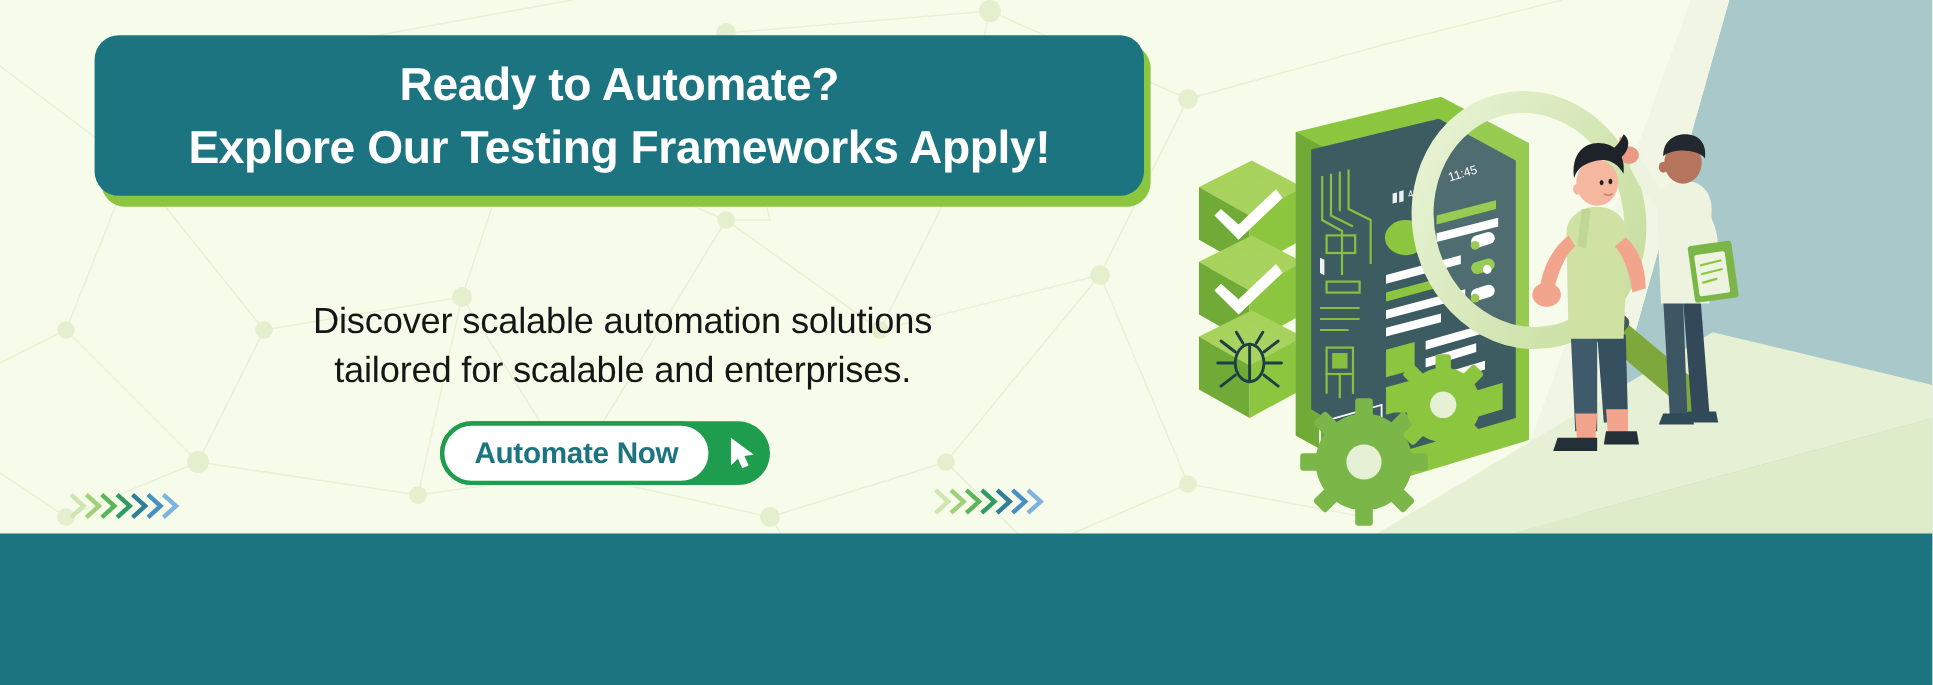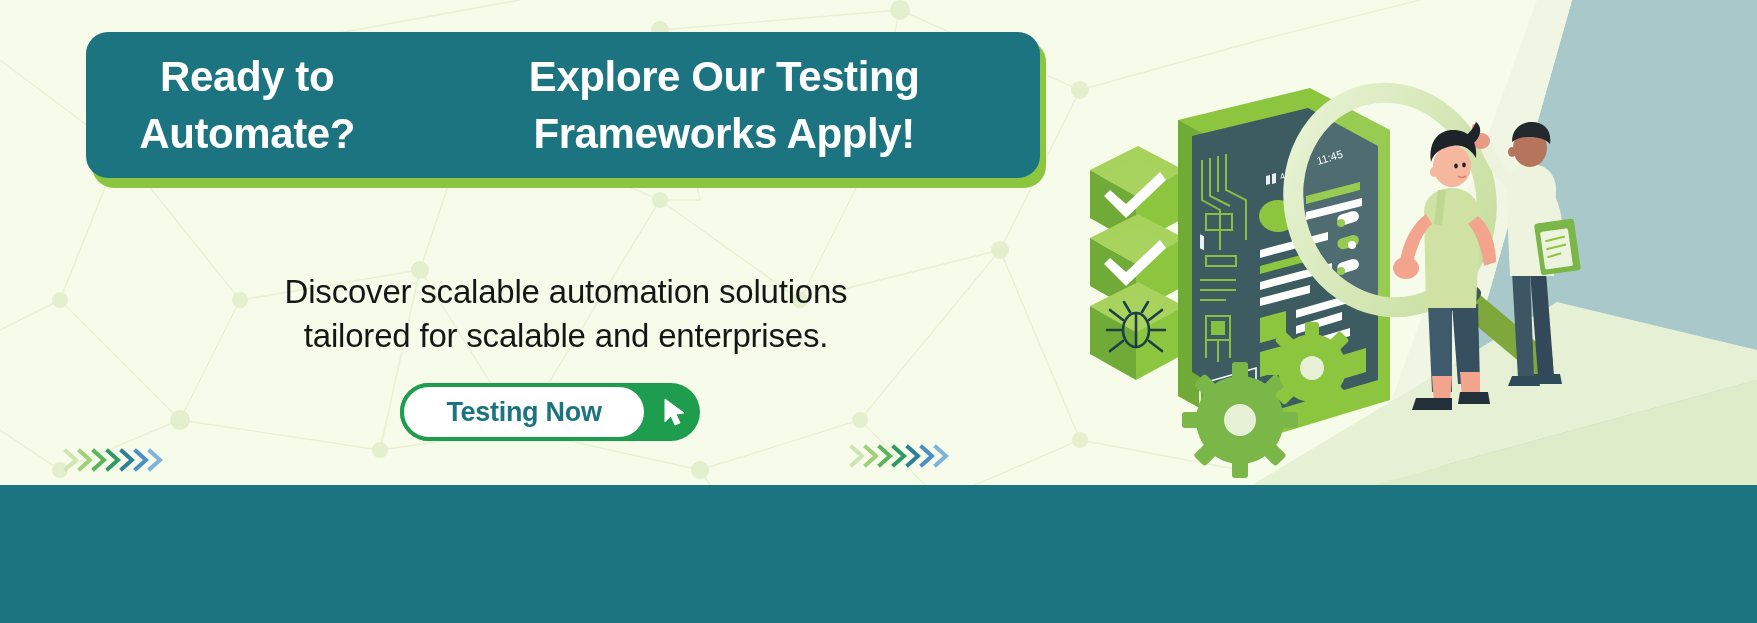--- a/index.html
+++ b/index.html
@@ -36,21 +36,21 @@
 
   
   .plaque-wrap{ position:absolute; left:86px; top:32px; width:960px; height:152px; }
   .plaque-shadow{
     position:absolute; left:6px; top:8px; width:954px; height:148px;
     background:#8cc63f; border-radius:22px;
   }
   .plaque{
     position:absolute; left:0; top:0; width:954px; height:146px;
     background:#1b7480; border-radius:22px;
-    display:flex; flex-direction:row; align-items:center; justify-content:center;
+    display:flex; flex-direction:column; align-items:center; justify-content:center;
   }
   .headline{
     color:#ffffff; font-weight:bold; letter-spacing:-0.4px;
     font-size:42px; line-height:1.36; text-align:center;
   }
 
   
   .subhead{
     position:absolute; left:86px; top:228px; width:960px;
     text-align:center; color:#161616;
@@ -383,21 +383,21 @@
   </div>
 
   <div class="subhead">
     <div>Discover scalable automation solutions</div>
     <div>tailored for scalable and enterprises.</div>
   </div>
 
   <div class="cta">
     <div class="cta-green"></div>
     <div class="cta-white">
-      <span class="cta-label">Testing Now</span>
+      <span class="cta-label">Automate Now</span>
     </div>
     <div class="cta-cursor">
       <svg width="26" height="30" viewBox="0 0 26 30">
         <path d="M4 2 L4 25 L10 19 L14 28 L19 26 L15 17 L23 16 Z" fill="#ffffff" stroke="#ffffff" stroke-width="1"></path>
       </svg>
     </div>
   </div>
 
   <svg class="chev chev-left" width="110" height="30" viewBox="0 0 110 30">
     <g fill="none" stroke-width="4" stroke-linecap="square">

